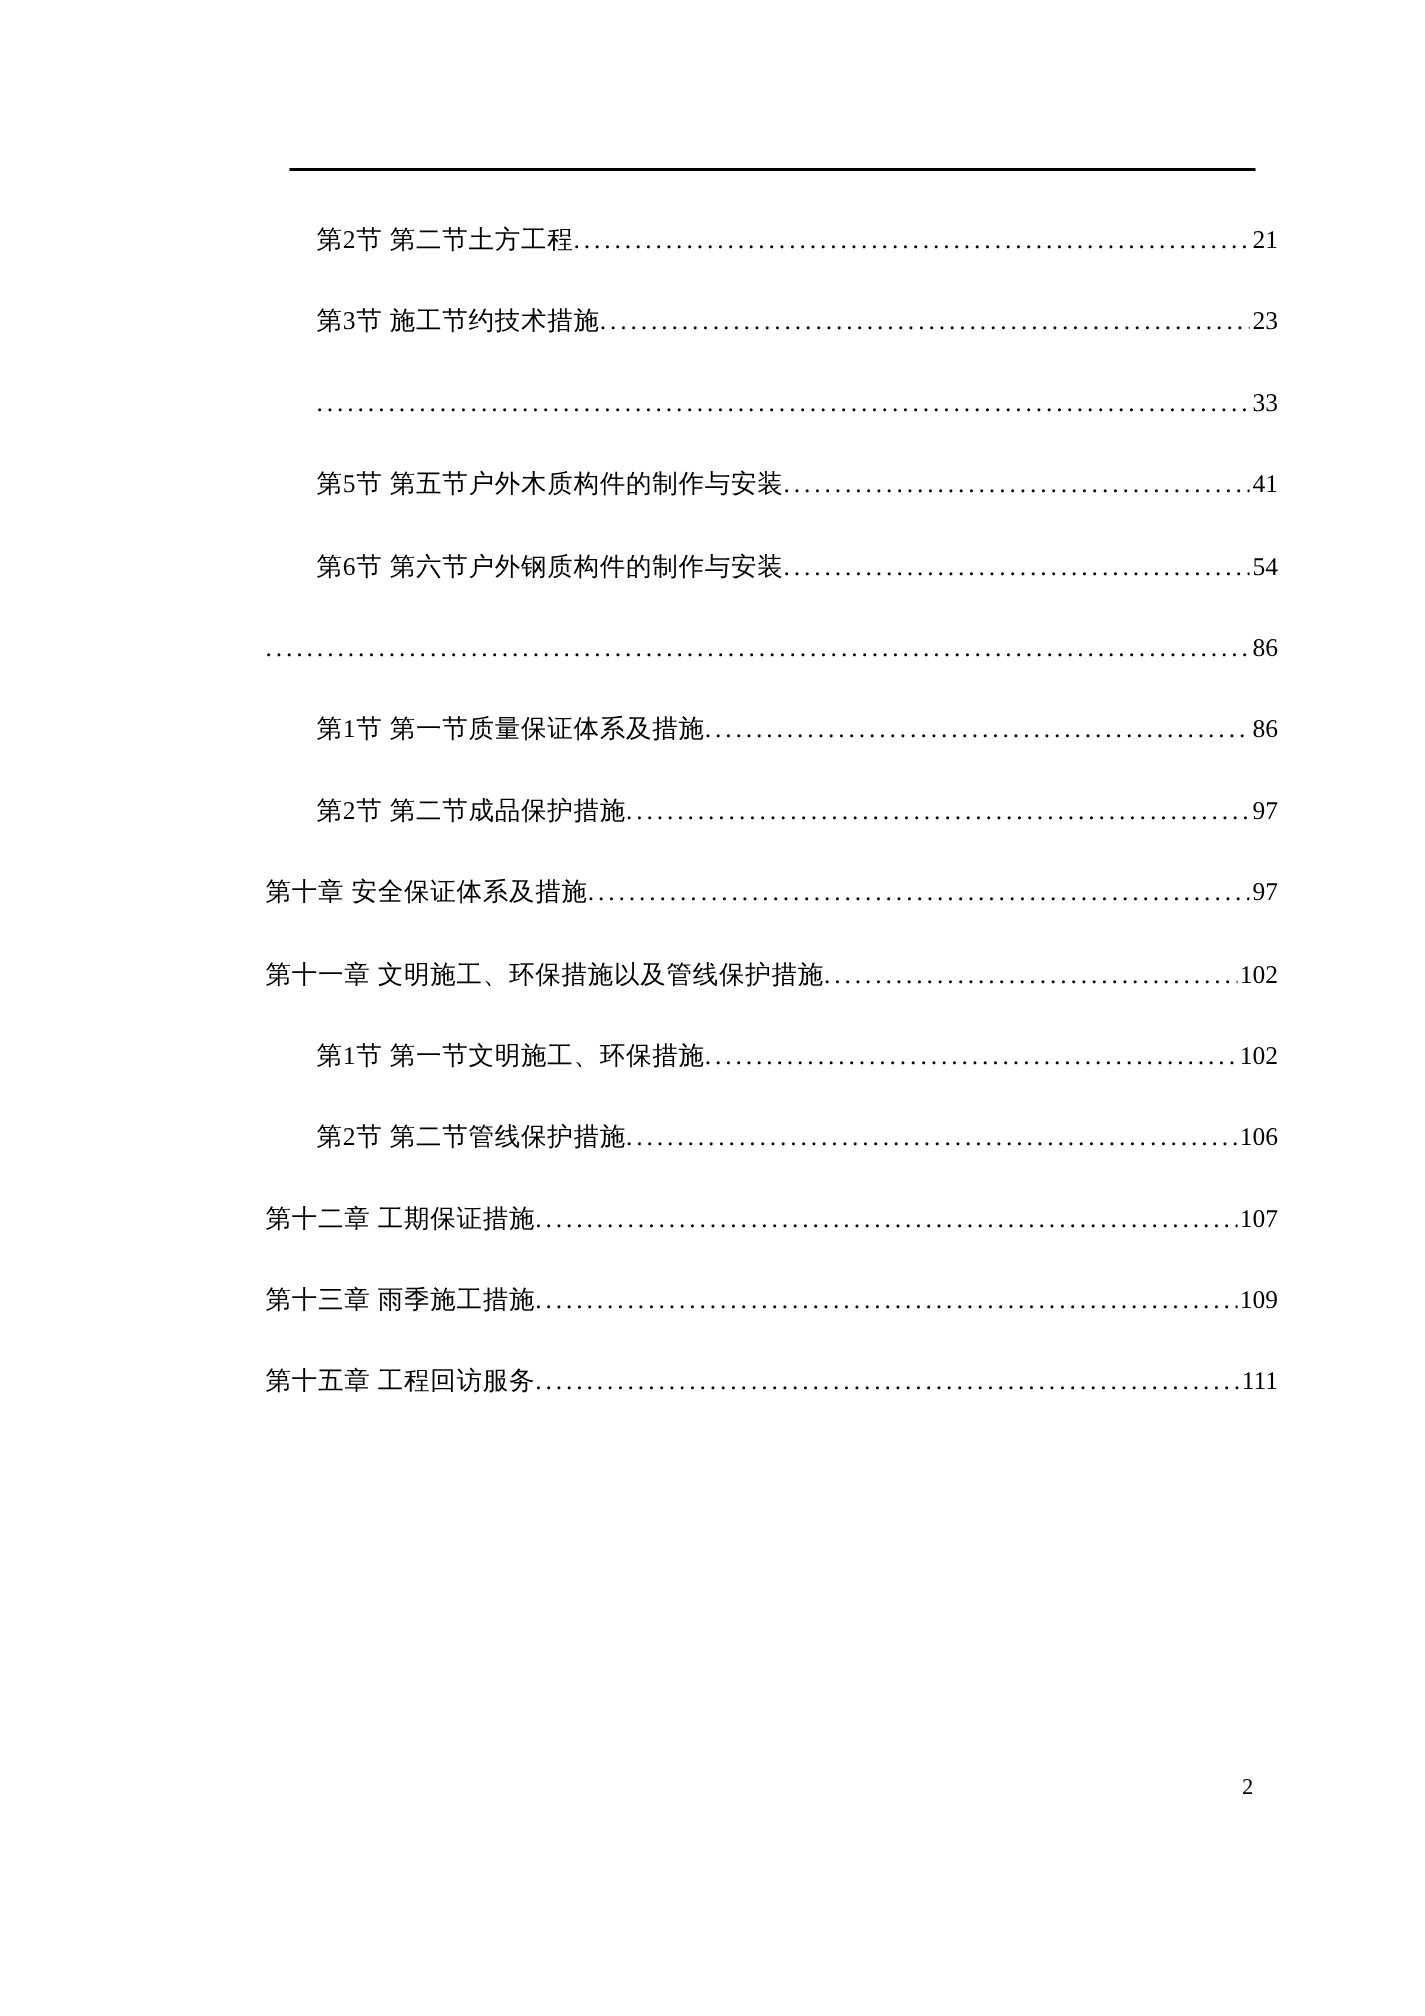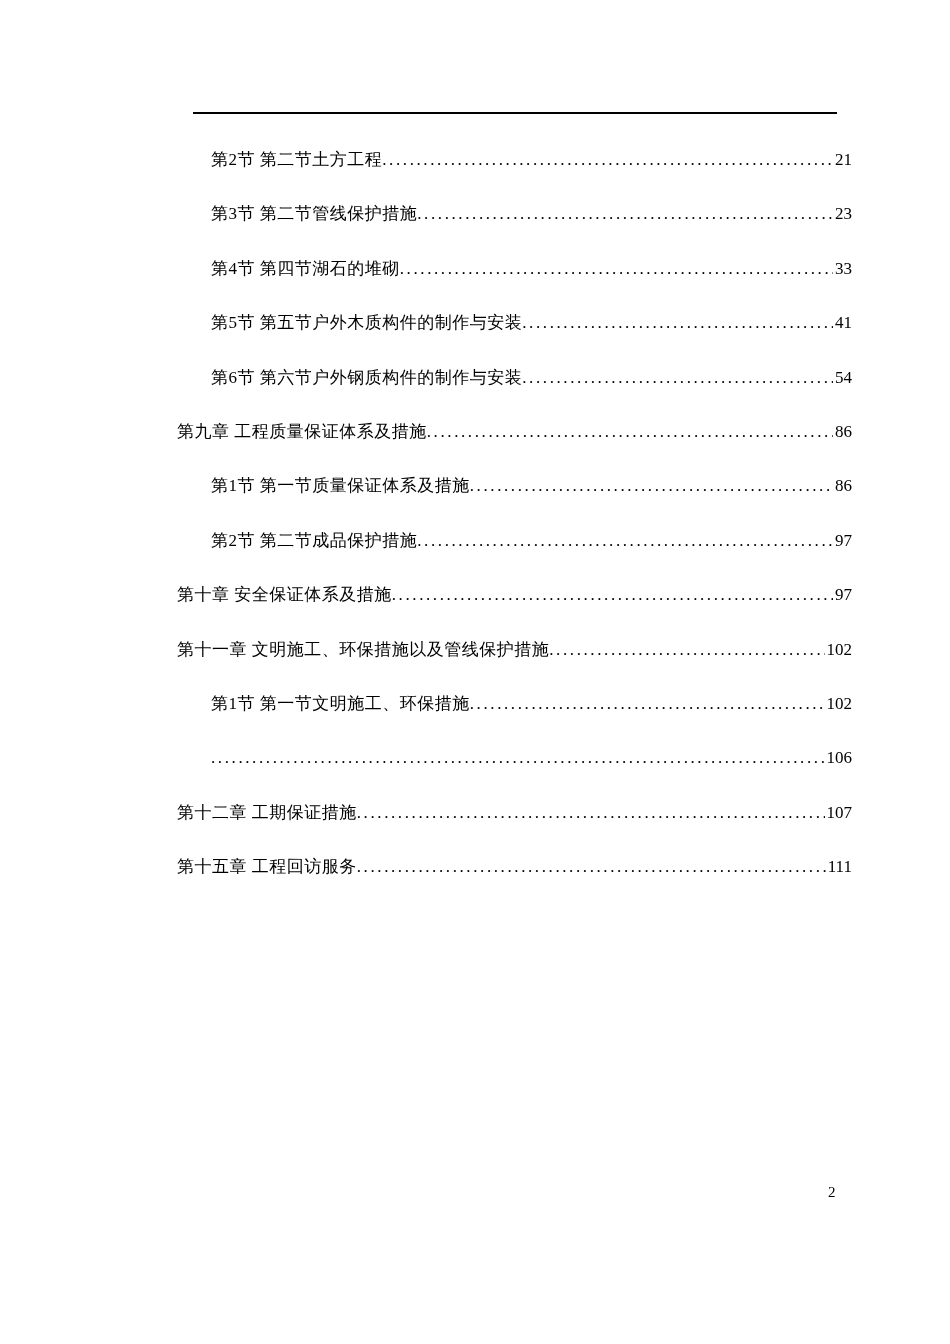--- a/index.html
+++ b/index.html
@@ -79,41 +79,39 @@
 <div class="page">
   <div class="header-rule"></div>
 
   <div class="toc" id="toc">
       <div class="toc-entry level-section">
     <span class="toc-label">第2节 第二节土方工程</span>
     <span class="toc-dots"></span>
     <span class="toc-page">21</span>
   </div>
       <div class="toc-entry level-section">
-    <span class="toc-label">第3节 第二节管线保护措施</span>
+    <span class="toc-label">第3节 施工节约技术措施</span>
     <span class="toc-dots"></span>
     <span class="toc-page">23</span>
   </div>
       <div class="toc-entry level-section">
-    <span class="toc-label">第4节 第四节湖石的堆砌</span>
     <span class="toc-dots"></span>
     <span class="toc-page">33</span>
   </div>
       <div class="toc-entry level-section">
     <span class="toc-label">第5节 第五节户外木质构件的制作与安装</span>
     <span class="toc-dots"></span>
     <span class="toc-page">41</span>
   </div>
       <div class="toc-entry level-section">
     <span class="toc-label">第6节 第六节户外钢质构件的制作与安装</span>
     <span class="toc-dots"></span>
     <span class="toc-page">54</span>
   </div>
       <div class="toc-entry level-chapter">
-    <span class="toc-label">第九章 工程质量保证体系及措施</span>
     <span class="toc-dots"></span>
     <span class="toc-page">86</span>
   </div>
       <div class="toc-entry level-section">
     <span class="toc-label">第1节 第一节质量保证体系及措施</span>
     <span class="toc-dots"></span>
     <span class="toc-page">86</span>
   </div>
       <div class="toc-entry level-section">
     <span class="toc-label">第2节 第二节成品保护措施</span>
@@ -129,27 +127,33 @@
     <span class="toc-label">第十一章 文明施工、环保措施以及管线保护措施</span>
     <span class="toc-dots"></span>
     <span class="toc-page">102</span>
   </div>
       <div class="toc-entry level-section">
     <span class="toc-label">第1节 第一节文明施工、环保措施</span>
     <span class="toc-dots"></span>
     <span class="toc-page">102</span>
   </div>
       <div class="toc-entry level-section">
+    <span class="toc-label">第2节 第二节管线保护措施</span>
     <span class="toc-dots"></span>
     <span class="toc-page">106</span>
   </div>
       <div class="toc-entry level-chapter">
     <span class="toc-label">第十二章 工期保证措施</span>
     <span class="toc-dots"></span>
     <span class="toc-page">107</span>
+  </div>
+      <div class="toc-entry level-chapter">
+    <span class="toc-label">第十三章 雨季施工措施</span>
+    <span class="toc-dots"></span>
+    <span class="toc-page">109</span>
   </div>
       <div class="toc-entry level-chapter">
     <span class="toc-label">第十五章 工程回访服务</span>
     <span class="toc-dots"></span>
     <span class="toc-page">111</span>
   </div>
     </div>
 
   <div class="footer-page-number">2</div>
 </div>

